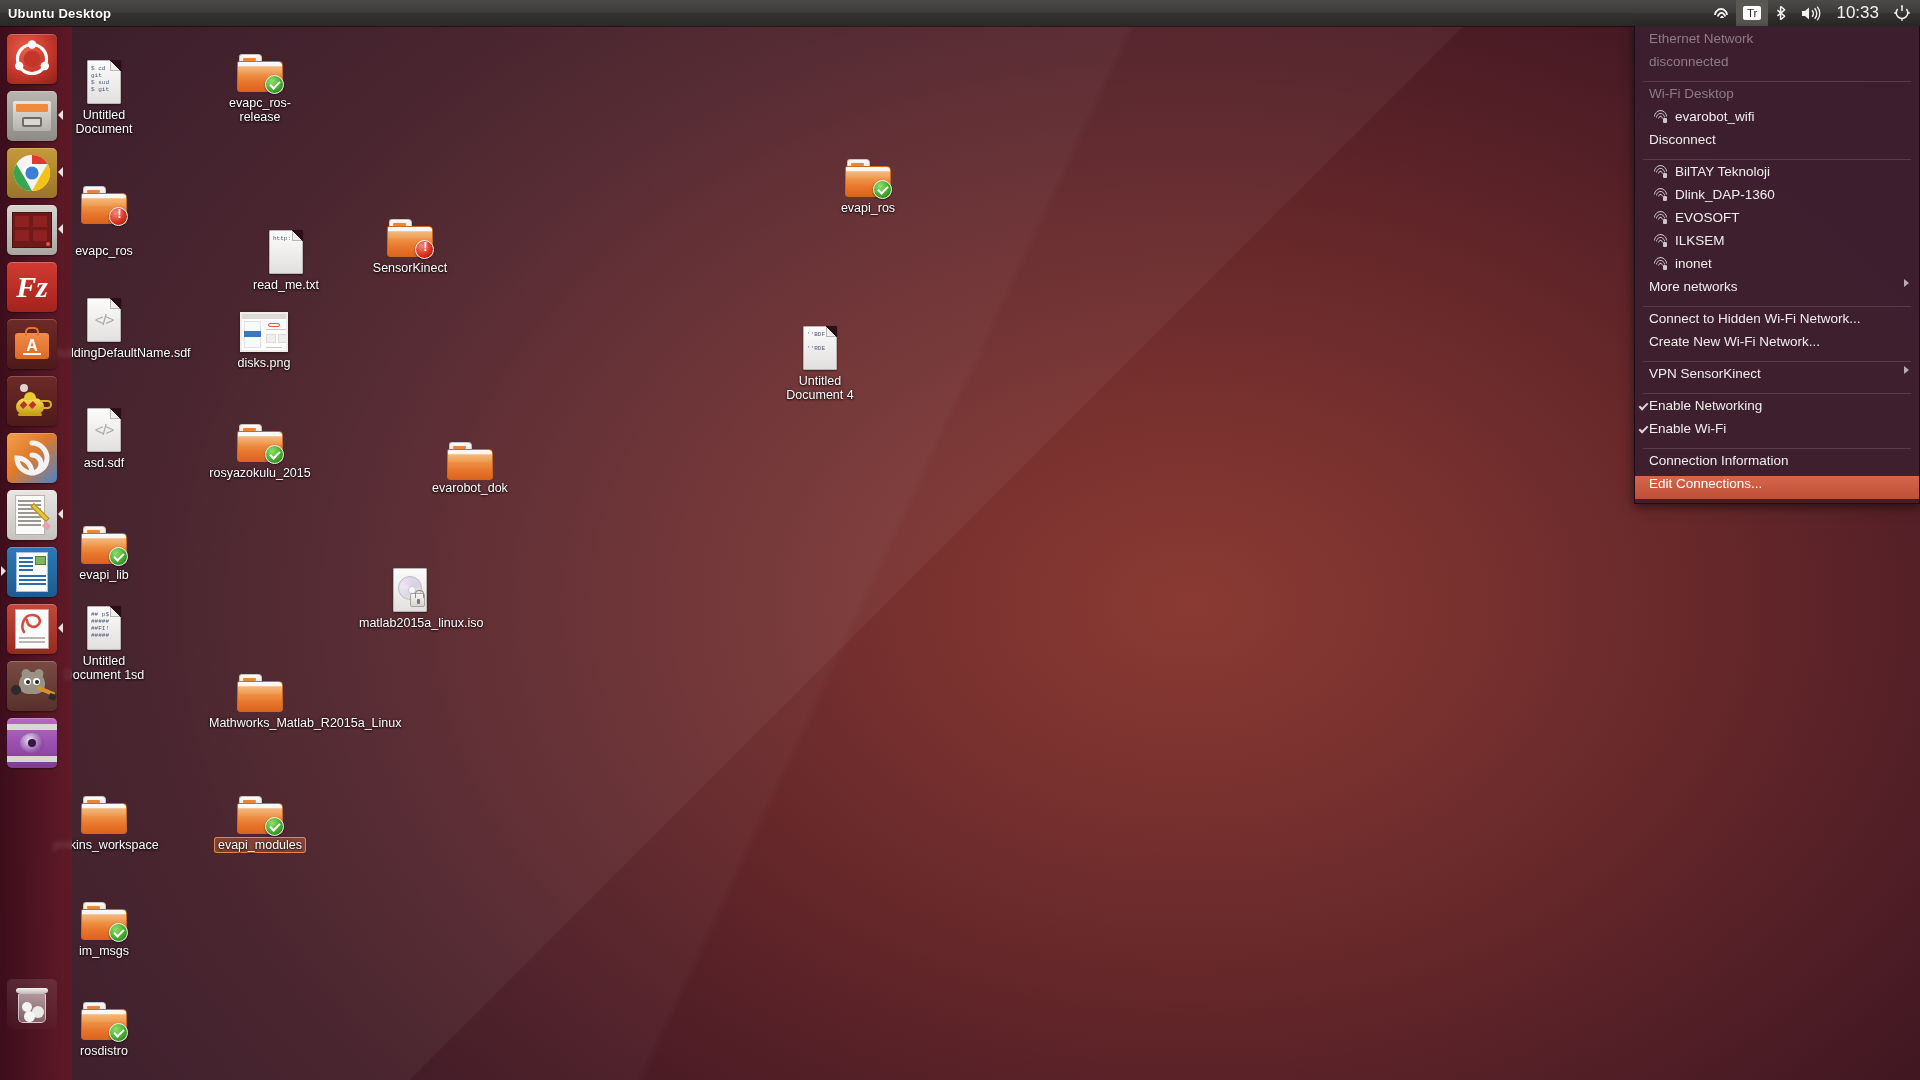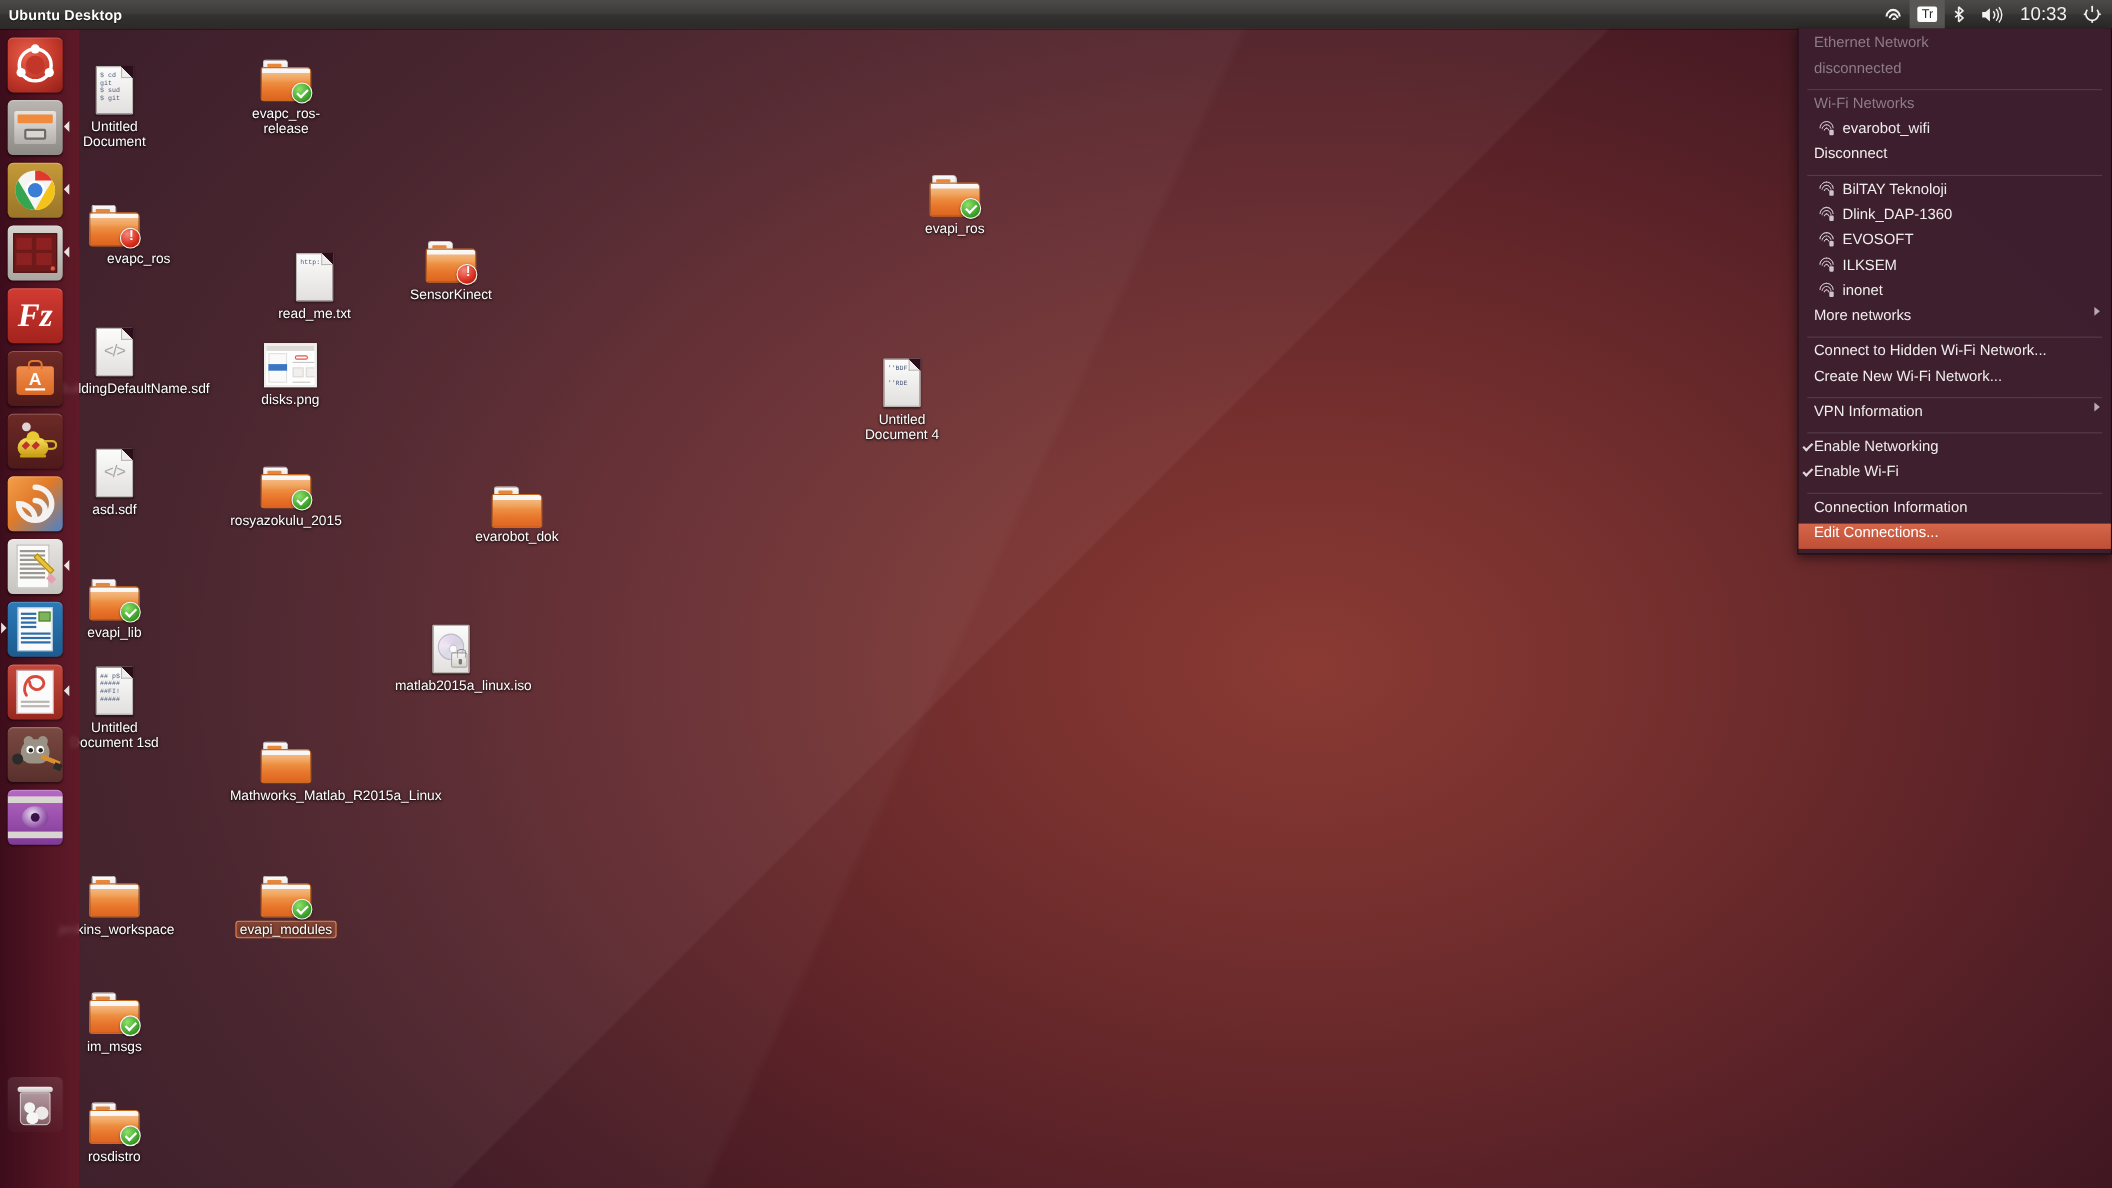--- a/index.html
+++ b/index.html
@@ -453,21 +453,21 @@
       <div class="art">
         <span class="folder">
       <span class="tab">
             <i></i>
           </span>
           <span class="body"></span>
           <span class="gloss"></span>
           <span class="emb err"></span>
         </span>
       </div>
-     <div style="margin-top:3px;text-align:right;"><span class="lbl">evapc_ros</span></div>
+     <div style="margin-top:19px;"><span class="lbl">evapc_ros</span></div>
     </div>
     <div class="dicon" style="left: 232px; top: 222px;">
       <div class="art">
         <span class="page">
      <span class="fold"></span>
           <span class="fold2"></span>
      <span class="txt">
             <div>http:</div>
           </span>
         </span>
@@ -680,21 +680,21 @@
 
 <div id="netmenu">
     <div class="mrow dim">
       <span>Ethernet Network</span>
     </div>
     <div class="mrow dim">
       <span>disconnected</span>
     </div>
     <div class="msep"></div>
     <div class="mrow dim">
-      <span>Wi-Fi Networks</span>
+      <span>Wi-Fi Desktop</span>
     </div>
     <div class="mrow">
       <span class="wifi">
    <span class="arc a1"></span>
         <span class="arc a2"></span>
         <span class="arc a3"></span>
    <span class="padlock"></span>
       </span>
       <span>evarobot_wifi</span>
     </div>
@@ -753,21 +753,21 @@
     </div>
     <div class="msep"></div>
     <div class="mrow">
       <span>Connect to Hidden Wi-Fi Network...</span>
     </div>
     <div class="mrow">
       <span>Create New Wi-Fi Network...</span>
     </div>
     <div class="msep"></div>
     <div class="mrow">
-      <span>VPN Information</span>
+      <span>VPN SensorKinect</span>
       <span class="caret"></span>
     </div>
     <div class="msep"></div>
     <div class="mrow">
       <span class="chk"></span>
       <span>Enable Networking</span>
     </div>
     <div class="mrow">
       <span class="chk"></span>
       <span>Enable Wi-Fi</span>

